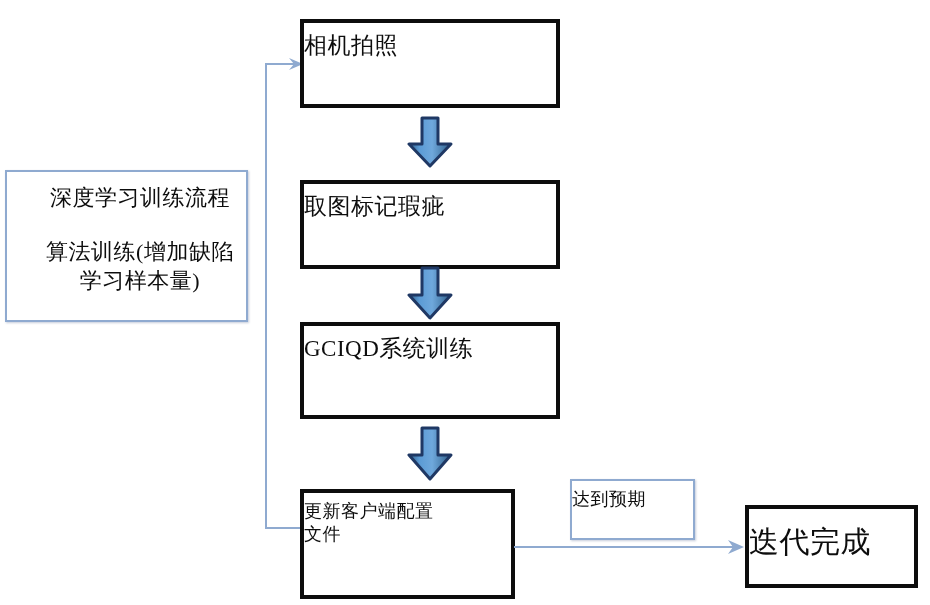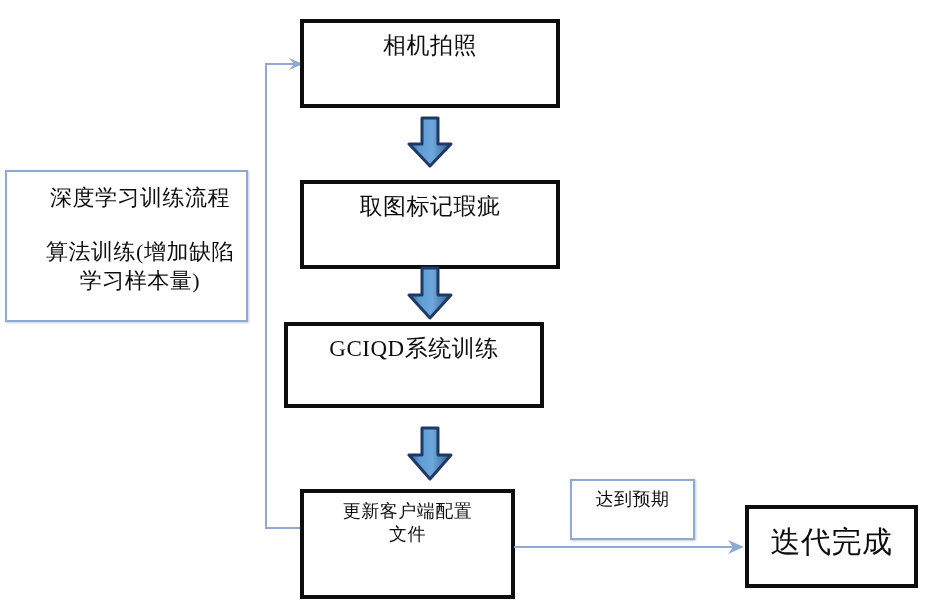--- a/index.html
+++ b/index.html
@@ -29,21 +29,21 @@
     border: 4px solid #0d0d0d;
   }
   .node-thin {
     border: 2px solid #8faad0;
     box-shadow: 1px 1px 2px rgba(90,110,150,0.35);
   }
   .node-label {
     position: absolute;
     left: 0;
     right: 0;
-    text-align: center;
+    text-align: left;
     color: #0d0d0d;
     line-height: 1.28;
     white-space: pre-line;
     letter-spacing: 0.5px;
   }
 
   
   .lbl-top      { top: 8px;  font-size: 23px; }
   .lbl-top-sm   { top: 7px;  font-size: 18px; }
   .lbl-side     { top: 14px; font-size: 30px; }
@@ -122,21 +122,21 @@
       <linearGradient id="ag2" x1="0" y1="0" x2="1" y2="0">
         <stop offset="0%" stop-color="#2E5F8A"></stop>
         <stop offset="25%" stop-color="#5B9BD5"></stop>
         <stop offset="55%" stop-color="#6FA8DC"></stop>
         <stop offset="100%" stop-color="#2E5F8A"></stop>
       </linearGradient>
     </defs>
     <path d="M16 2 L32 2 L32 29 L45 29 L24 52 L3 29 L16 29 Z" fill="url(#ag2)" stroke="#1F3864" stroke-width="3" stroke-linejoin="round"></path>
   </svg>
 
-  <div class="node node-thick" style="left:284px; top:322px; width:260px; height:86px;">
+  <div class="node node-thick" style="left:300px; top:322px; width:260px; height:97px;">
     <div class="node-label lbl-top">GCIQD系统训练</div>
   </div>
 
   <svg class="block-arrow" style="left:406px; top:425px; width:48px; height:56px;" viewBox="0 0 48 56">
     <defs>
       <linearGradient id="ag3" x1="0" y1="0" x2="1" y2="0">
         <stop offset="0%" stop-color="#2E5F8A"></stop>
         <stop offset="25%" stop-color="#5B9BD5"></stop>
         <stop offset="55%" stop-color="#6FA8DC"></stop>
         <stop offset="100%" stop-color="#2E5F8A"></stop>

